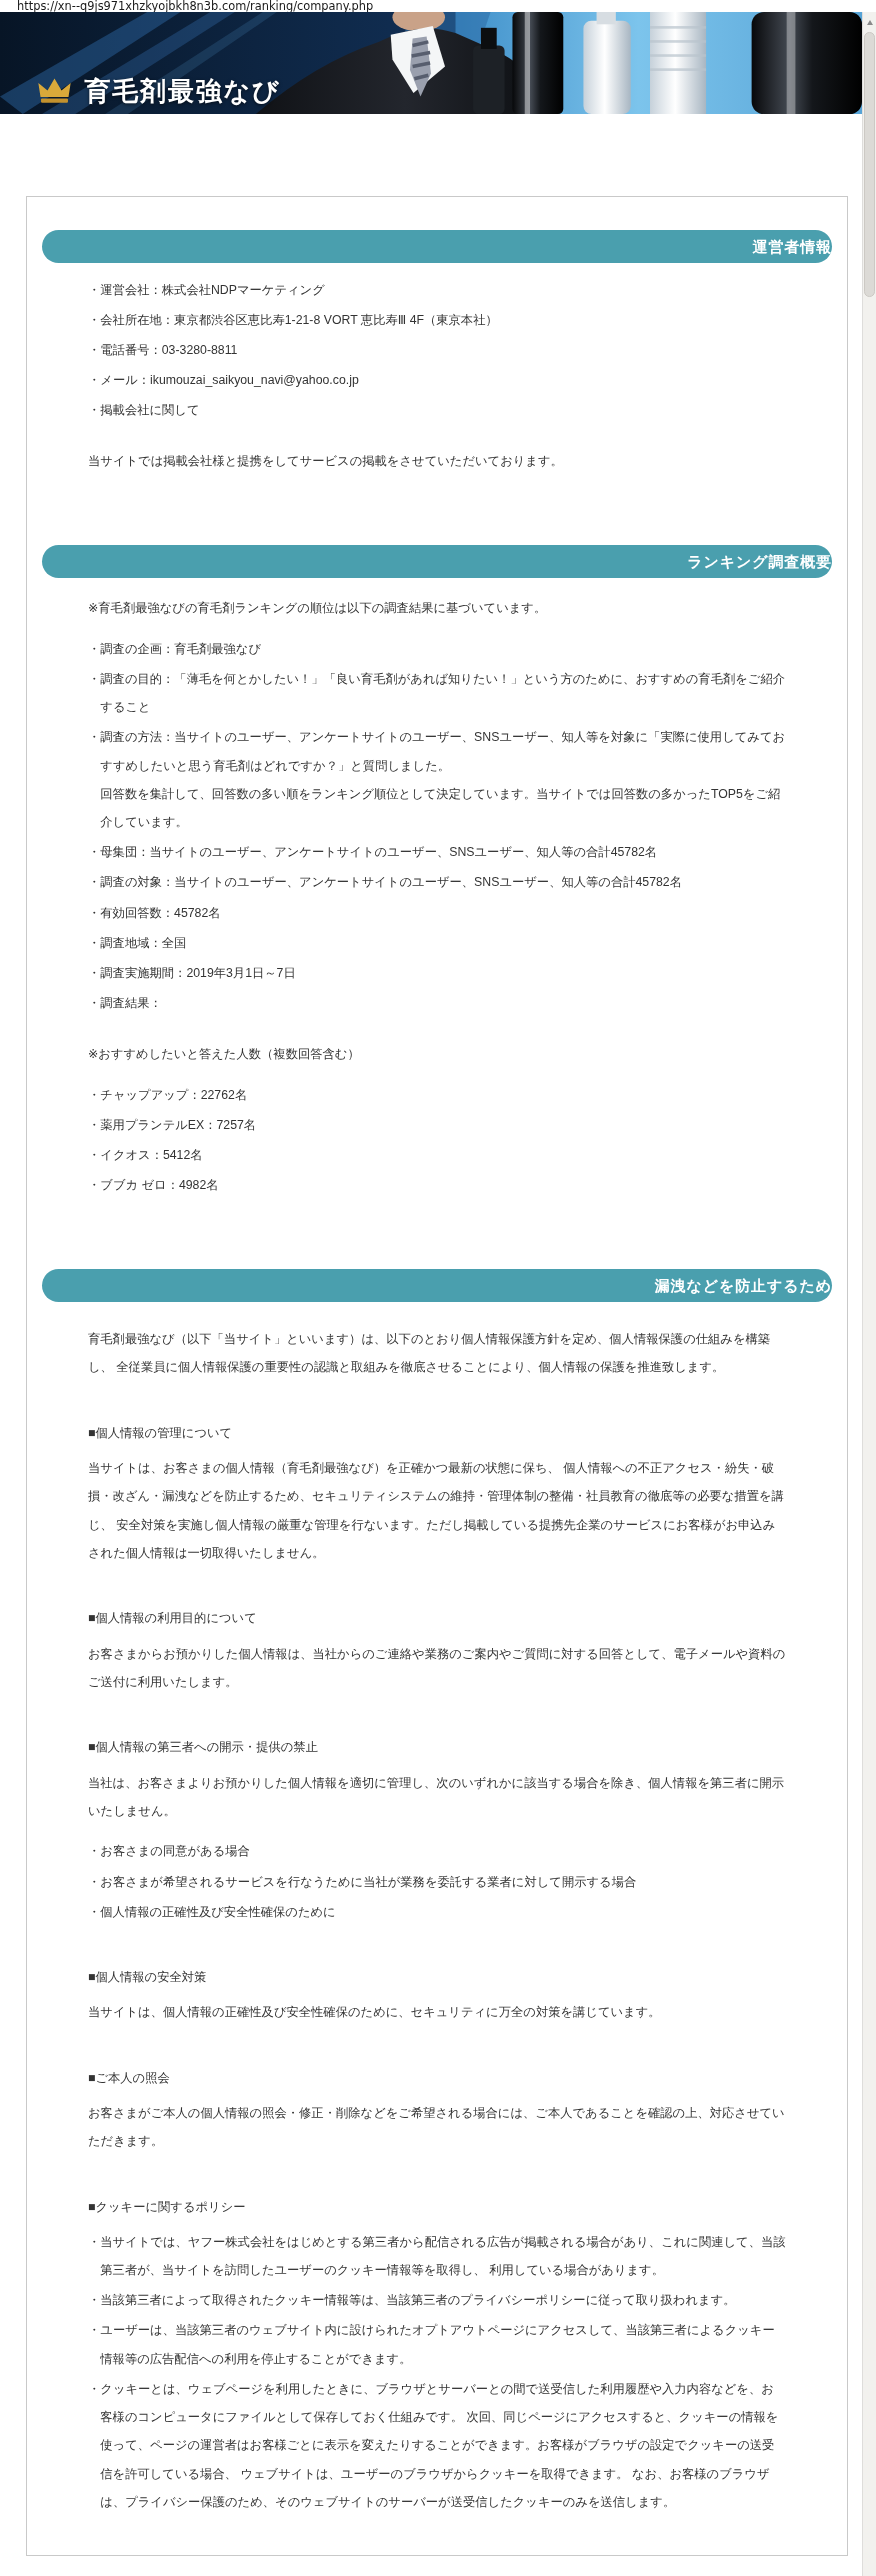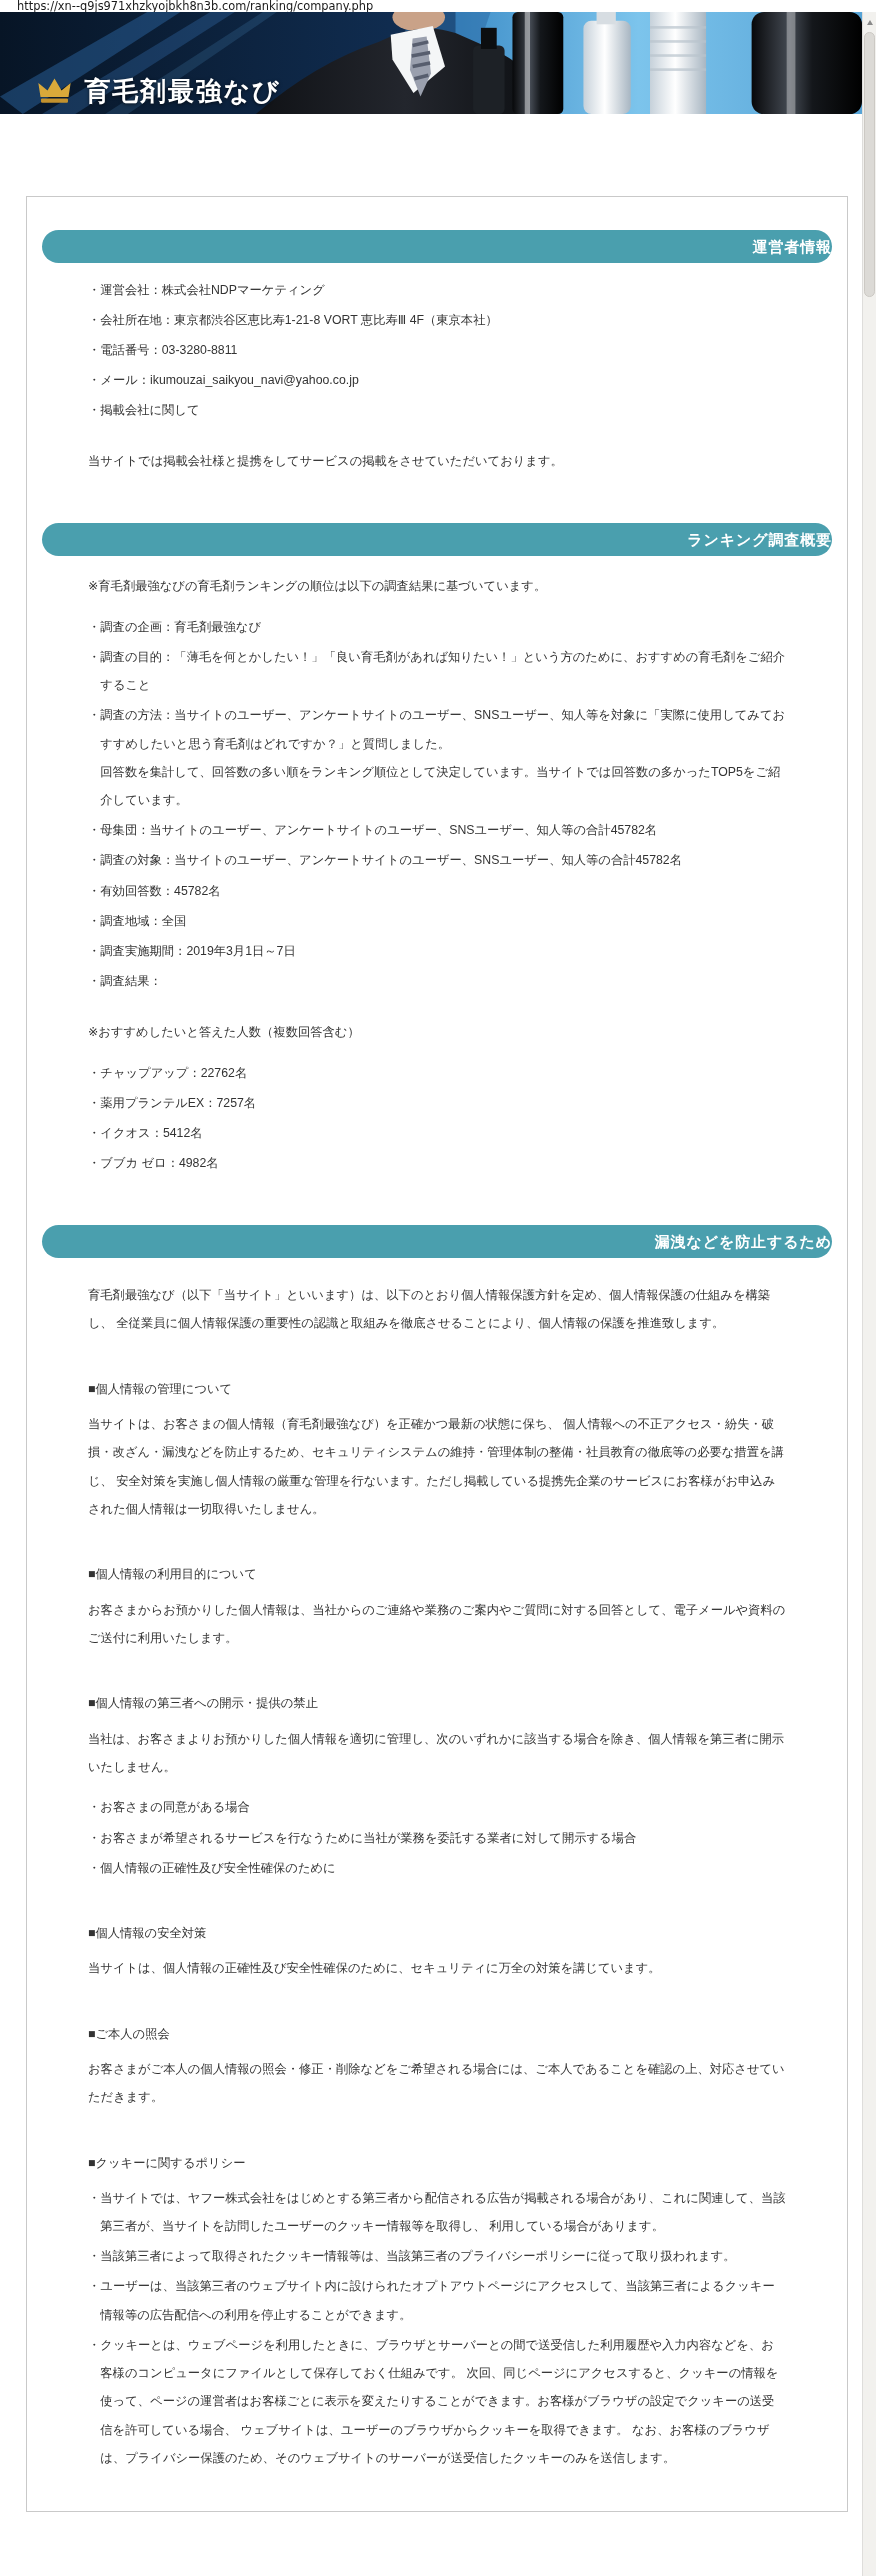--- a/index.html
+++ b/index.html
@@ -26,21 +26,21 @@
             border-bottom:5.3px solid #8a8a8a;margin:8px auto 7px;}
   .sb-thumb{width:9.6px;height:263px;background:#dcdad6;border:0.9px solid #ccc9c4;
             border-radius:5.3px;margin:0 auto;}
 
   
   .card{width:822px;margin:82px 0 0 26px;background:#fff;border:0.9px solid #c9c9c9;
         padding:33px 61px 37px;box-sizing:border-box;}
 
   .sec-bar{margin:0 -46px;background:#4a9fae;color:#fff;font-size:15px;font-weight:bold;
            height:33px;line-height:33px;border-radius:16.6px;padding-left:24.5px;letter-spacing:0.9px;text-align:right;}
-  .sec-gap{margin-top:48px;}
+  .sec-gap{margin-top:70px;}
 
   .blist{list-style:none;margin:12.3px 0 0;padding:0;}
   .blist li{font-size:12.3px;line-height:2.3;padding-left:1em;text-indent:-1em;
             white-space:pre-line;margin:1.8px 0;}
   .para{font-size:12.3px;line-height:2.3;margin:23px 0 0;}
   .note{font-size:12.3px;line-height:2.3;margin:16px 0 0;}
   .results-note{margin-top:23px;}
   .pheading{font-size:12.3px;font-weight:normal;line-height:2;margin:39px 0 0;}
   .pheading + .para{margin-top:8.8px;}
   .pheading + .blist{margin-top:8.8px;}

